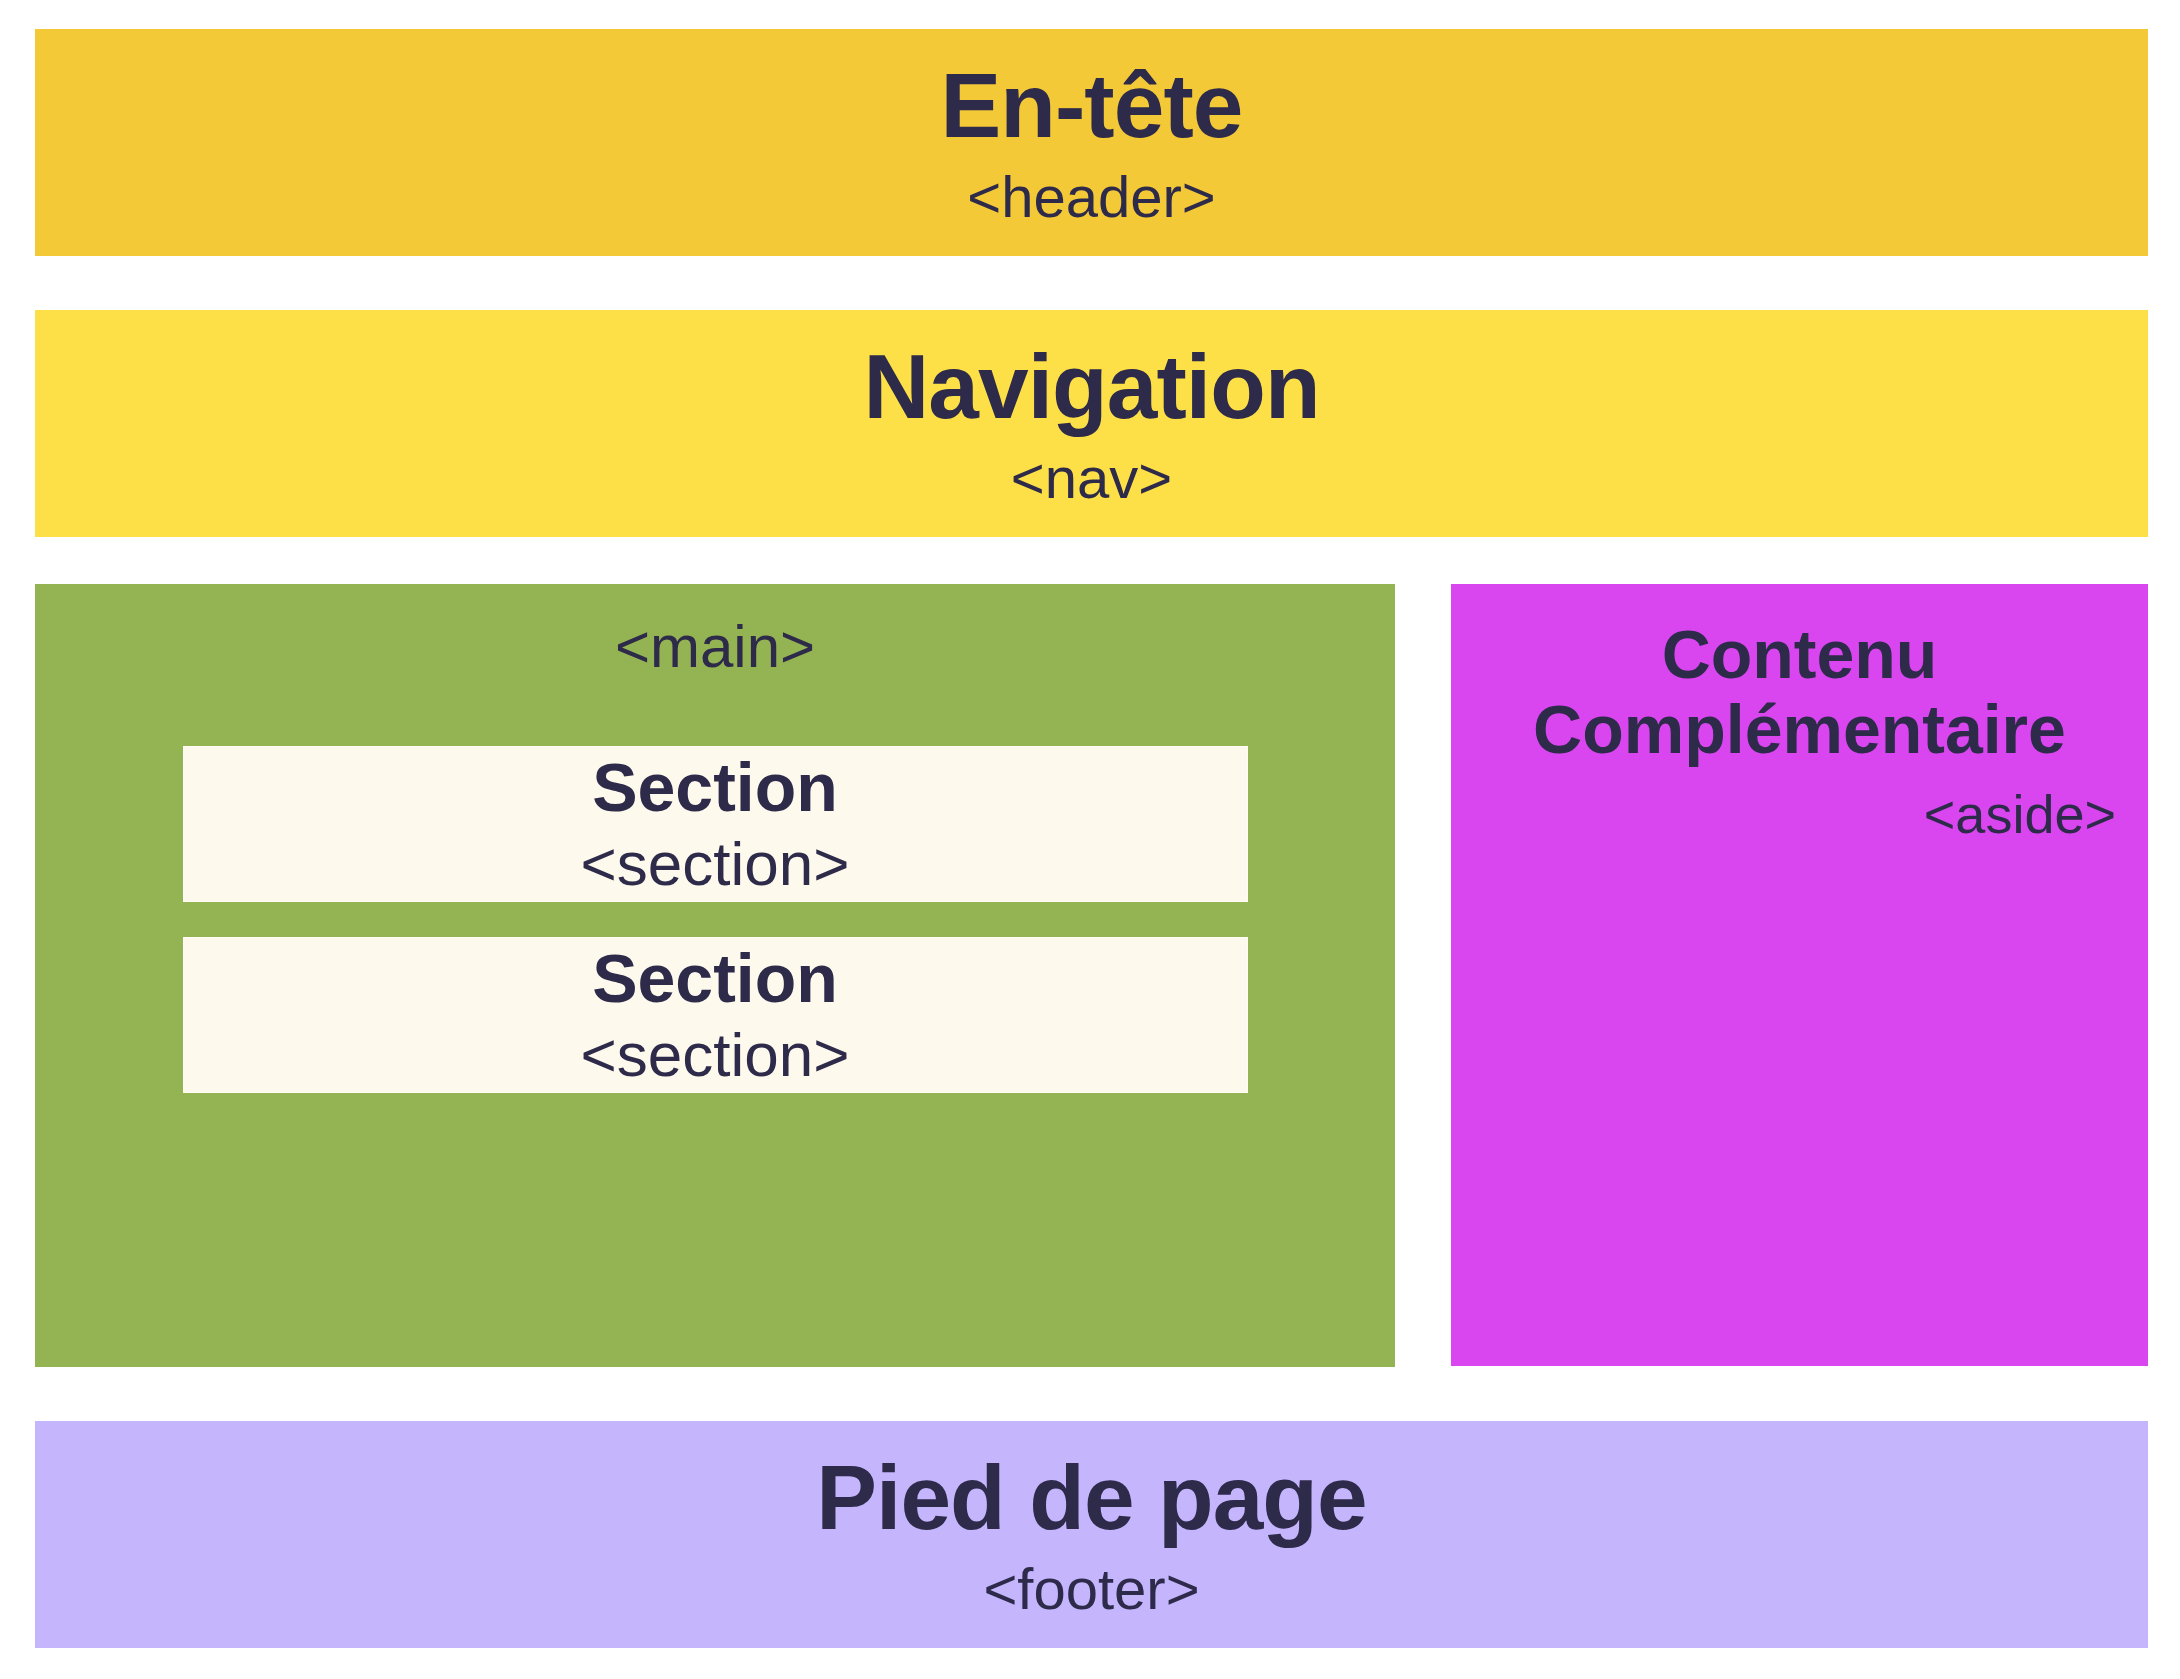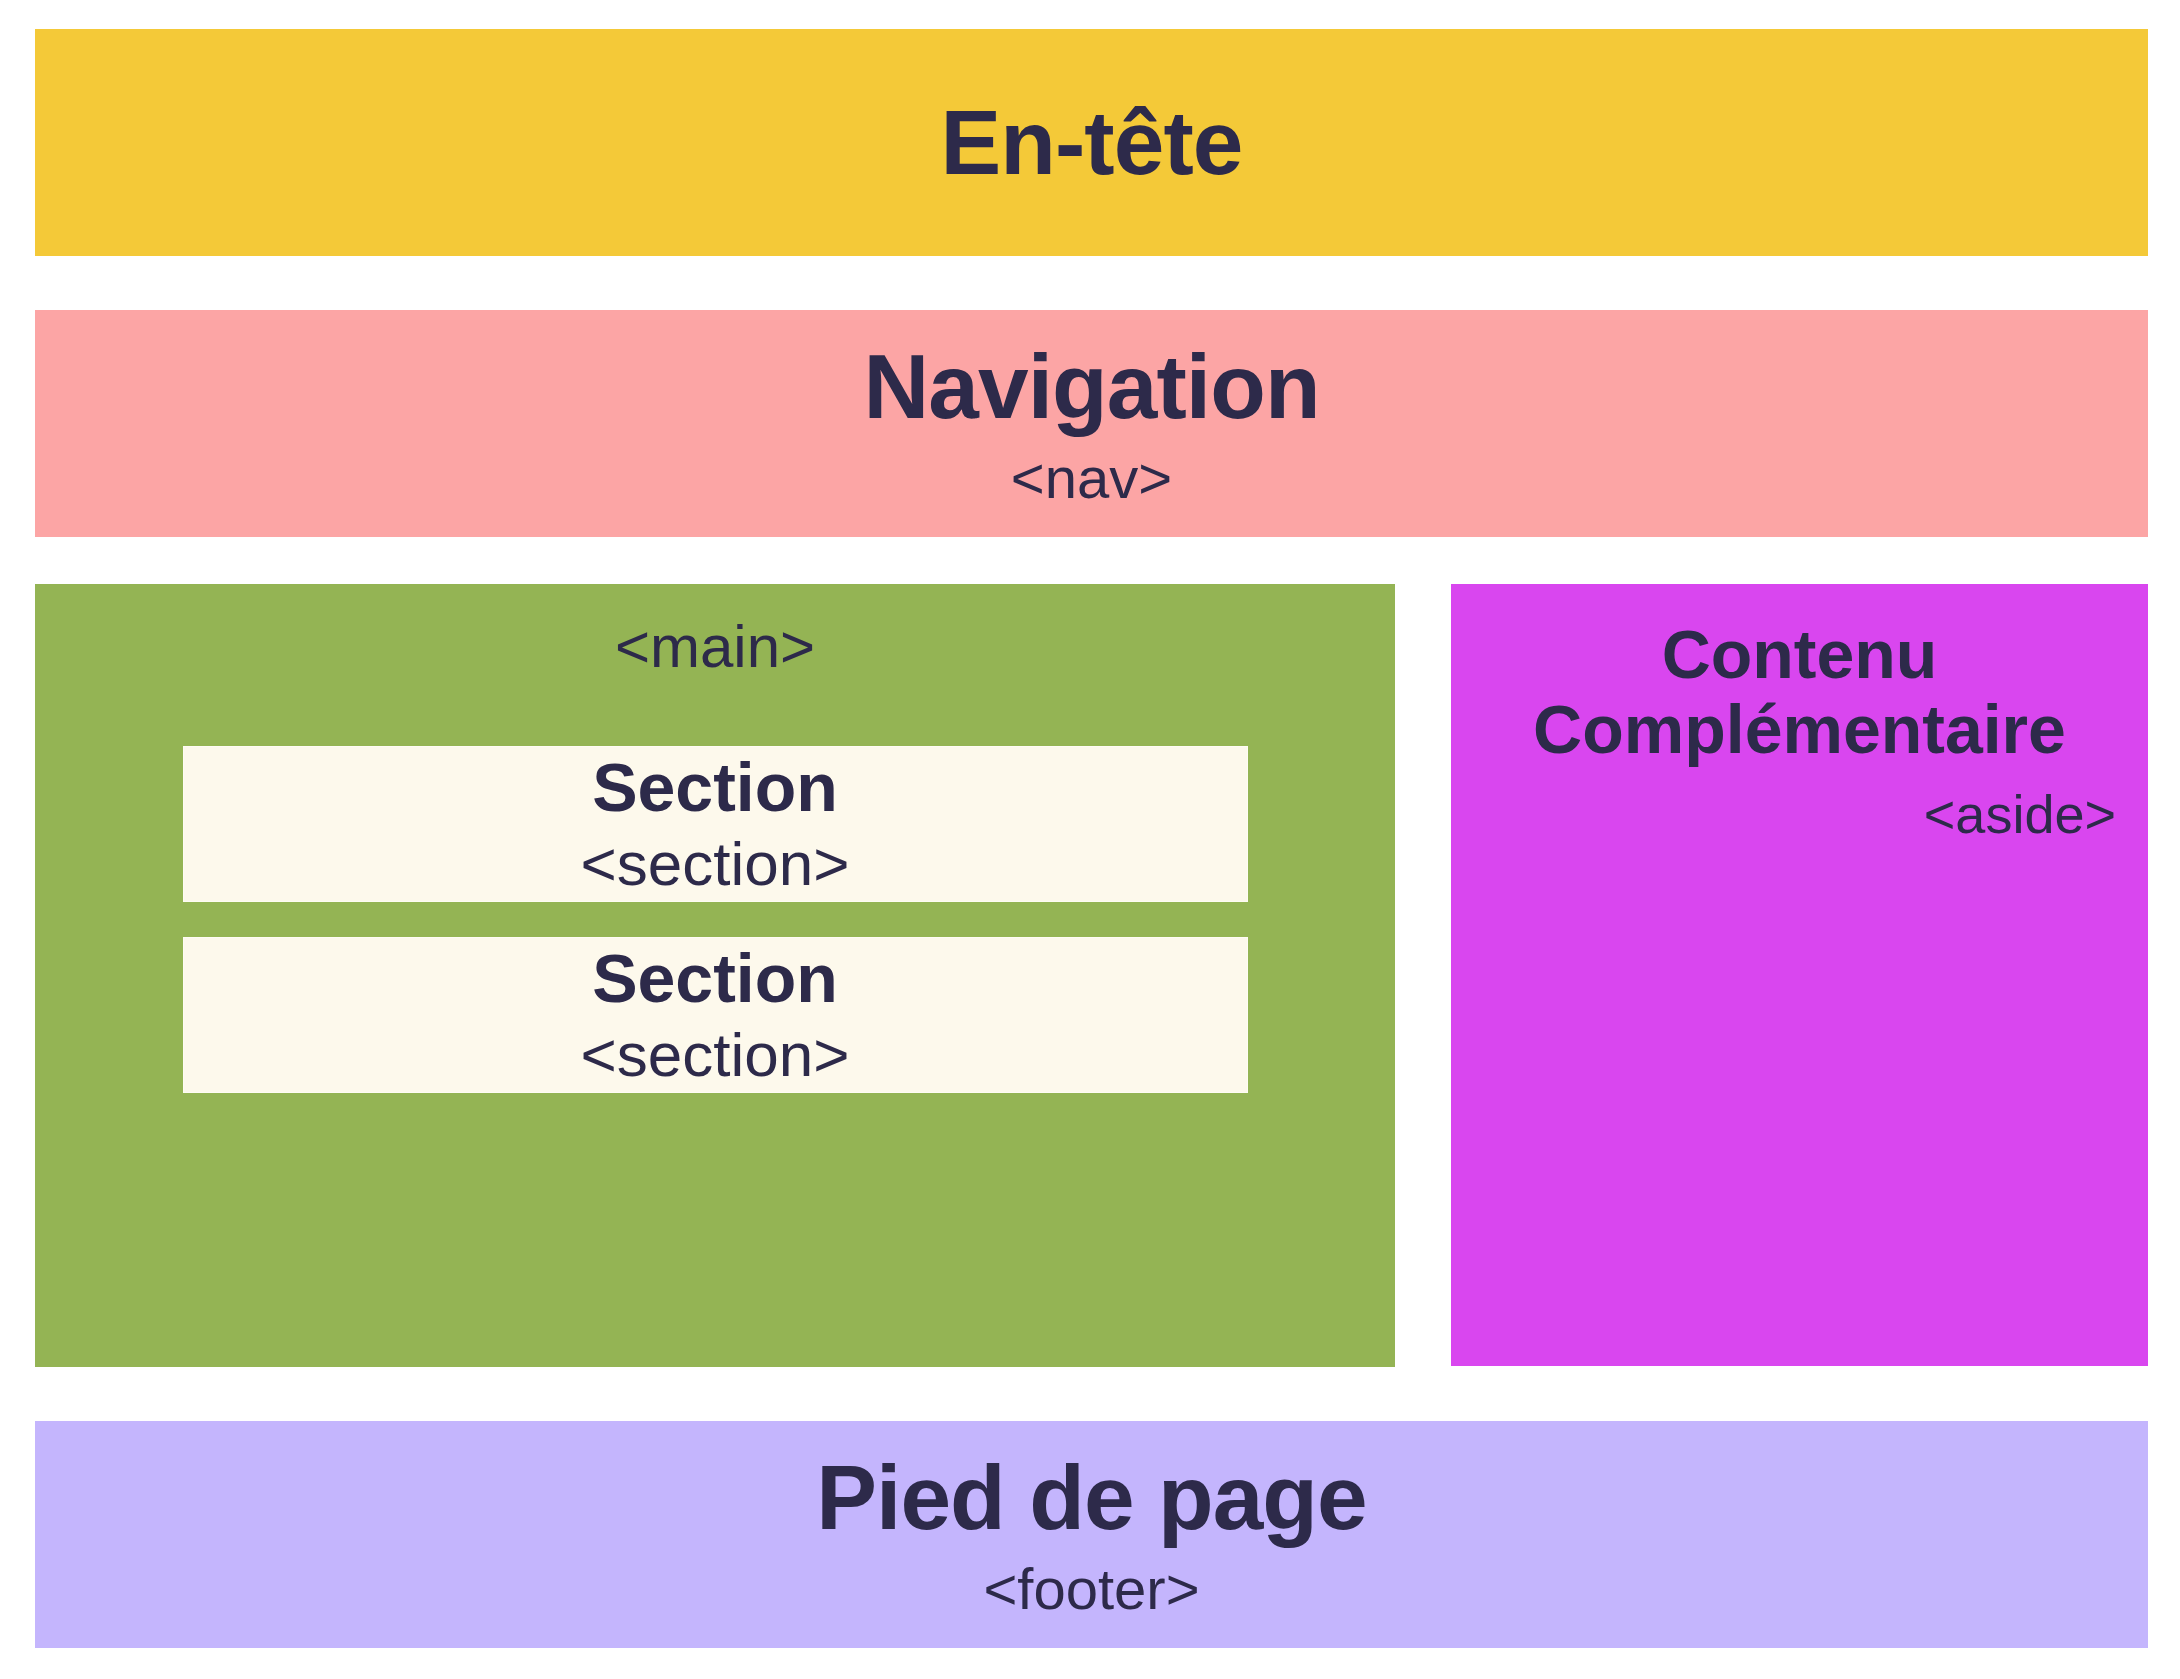--- a/index.html
+++ b/index.html
@@ -116,23 +116,24 @@
   .footer-band { margin-top: 54px; }
 </style>
 </head>
 <body style="color: rgb(45, 42, 74);">
 
 <div class="page" style="background-color: rgb(255, 255, 255);">
   <div class="content">
 
     <div class="band header-band" style="background-color: rgb(244, 201, 56);">
       <div class="band-title">En-tête</div>
+      <div class="band-tag">&lt;header&gt;</div>
     </div>
 
-    <div class="band nav-band" style="background-color: #fca5a5;">
+    <div class="band nav-band" style="background-color: #fde047;">
       <div class="band-title">Navigation</div>
       <div class="band-tag">&lt;nav&gt;</div>
     </div>
 
     <div class="middle">
 
       <div class="main-box" style="background-color: rgb(148, 180, 84);">
         <div class="main-tag">&lt;main&gt;</div>
 
         <div class="section-box first" style="background-color: rgb(253, 249, 236);">

